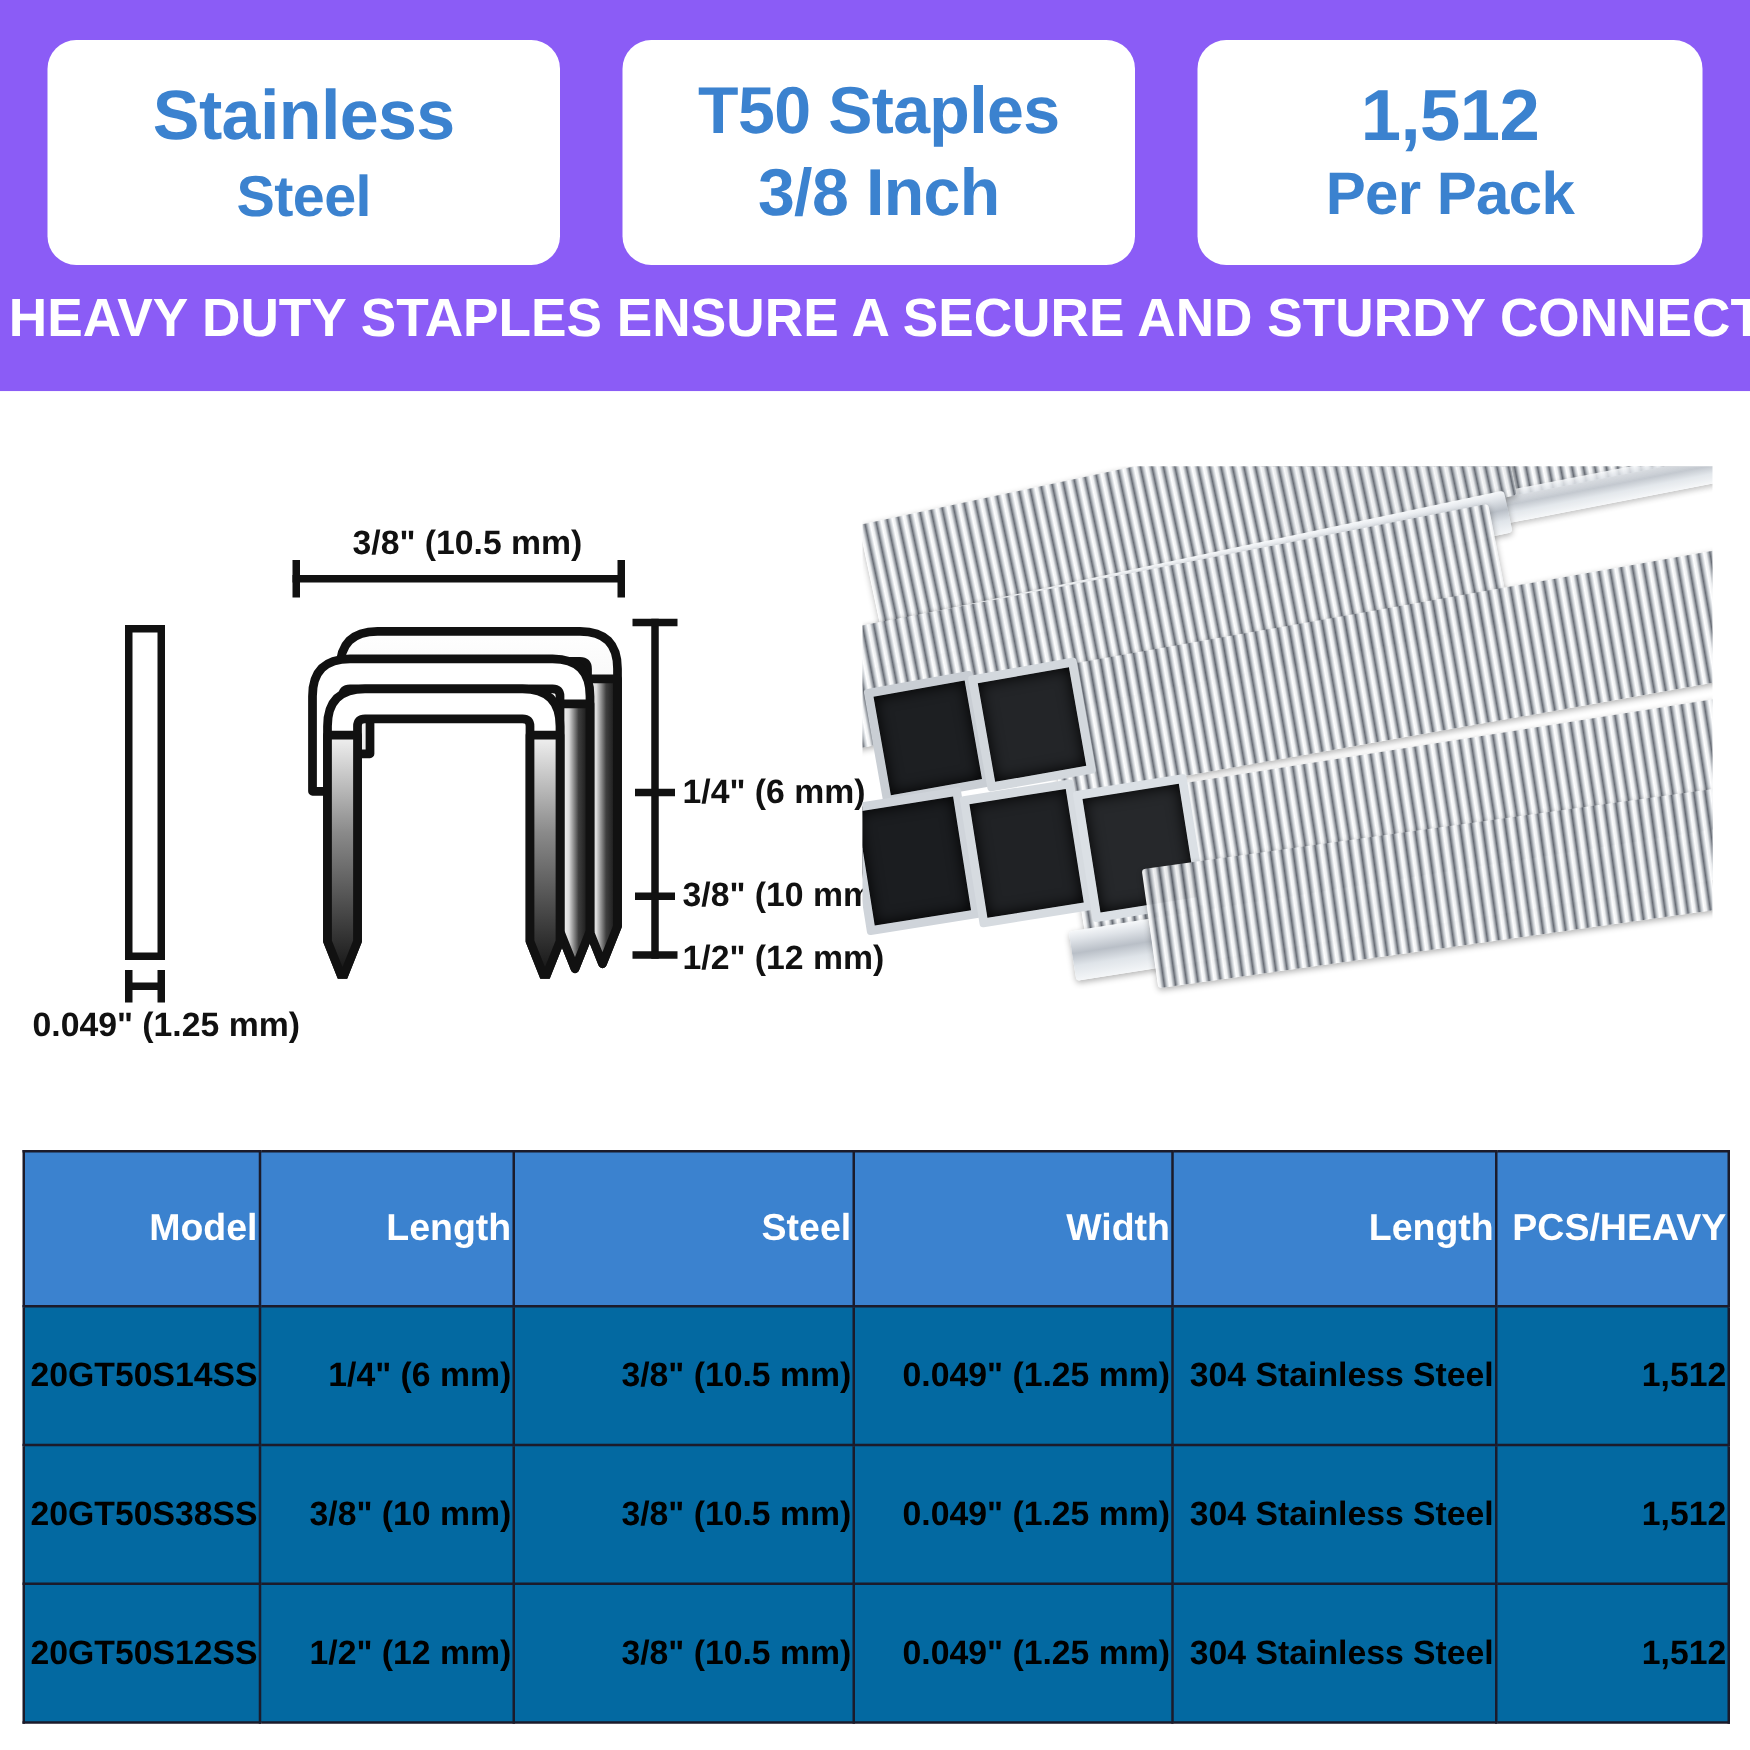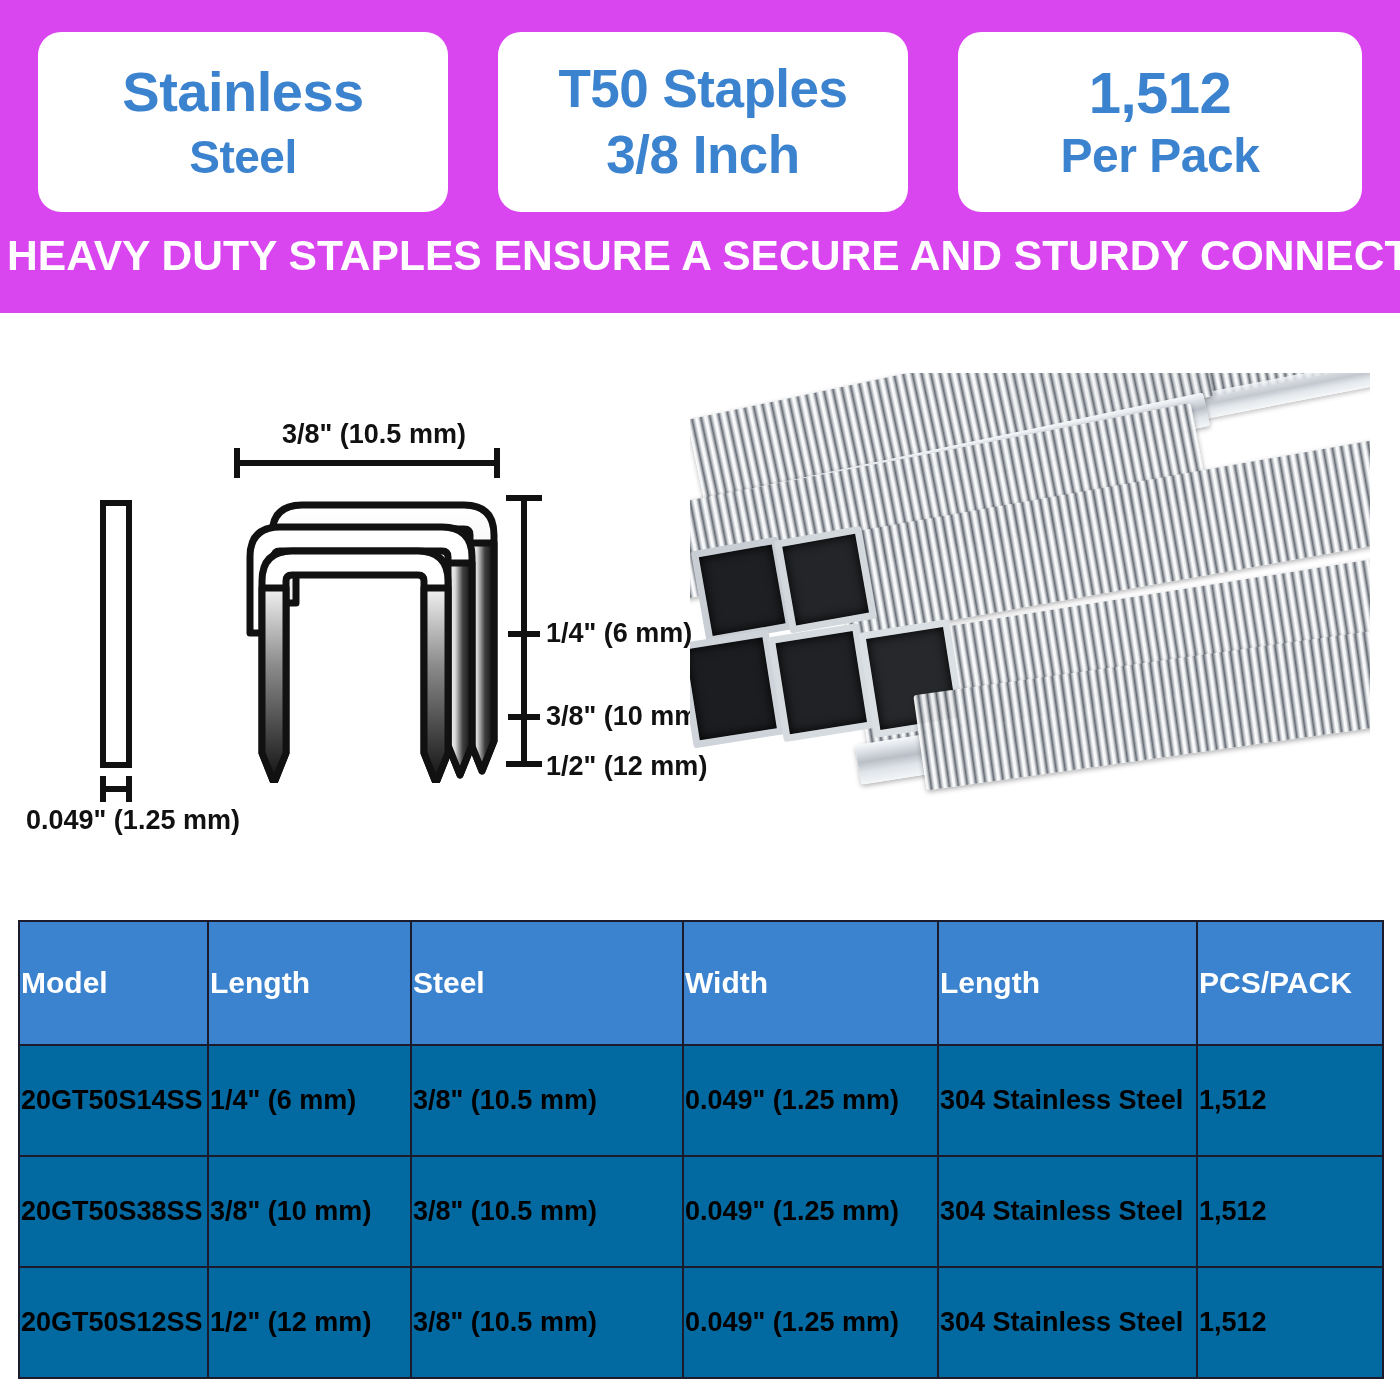--- a/index.html
+++ b/index.html
@@ -9,21 +9,21 @@
     background:#ffffff;
     font-family:"Liberation Sans","DejaVu Sans",sans-serif;
     overflow:hidden;
     position:relative;
   }
   #page{position:relative;width:1400px;height:1400px;}
 
   
   .header-band{
     position:absolute;left:0;top:0;width:1400px;height:313px;
-    background:#d946ef;
+    background:#8b5cf6;
   }
   .spec-card{
     position:absolute;top:32px;height:180px;
     background:#ffffff;border-radius:23px;
     display:flex;flex-direction:column;
     align-items:center;justify-content:center;
     box-sizing:border-box;
   }
   .spec-card.c1{left:38px;width:410px;}
   .spec-card.c2{left:498px;width:410px;}
@@ -130,21 +130,21 @@
   }
 
   
   .spec-table{
     position:absolute;left:18px;top:920px;width:1364px;
     border-collapse:collapse;
     table-layout:fixed;
   }
   .spec-table th,.spec-table td{
     border:2px solid #1b1b2b;
-    text-align:left;
+    text-align:right;
     vertical-align:middle;
     box-sizing:border-box;
   }
   .spec-table th{
     background:#3b82cf;
     color:#ffffff;
     height:124px;
     font-size:30px;
     font-weight:bold;
     letter-spacing:0px;
@@ -282,21 +282,21 @@
         <col class="col4">
         <col class="col5">
     </colgroup>
     <thead>
       <tr>
         <th>Model</th>
         <th>Length</th>
         <th>Steel</th>
         <th>Width</th>
         <th>Length</th>
-        <th>PCS/PACK</th>
+        <th>PCS/HEAVY</th>
       </tr>
     </thead>
     <tbody>
       <tr>
         <td>20GT50S14SS</td>
         <td>1/4" (6 mm)</td>
         <td>3/8" (10.5 mm)</td>
         <td>0.049" (1.25 mm)</td>
         <td>304 Stainless Steel</td>
         <td>1,512</td>

